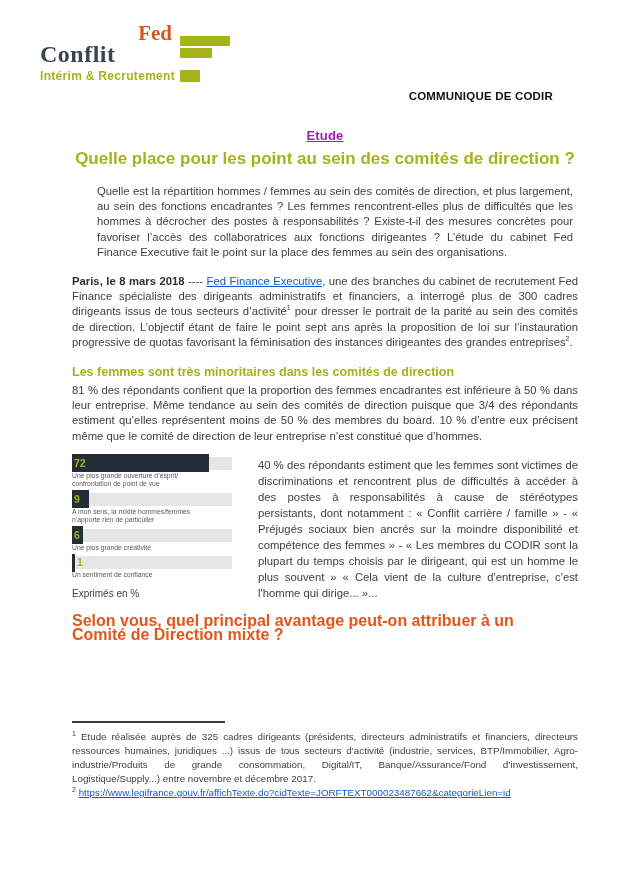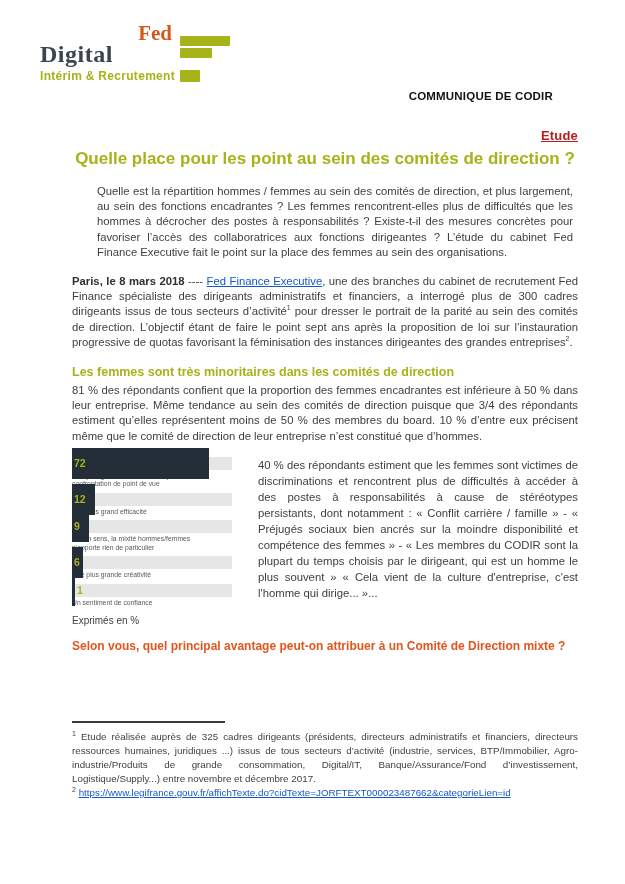--- a/index.html
+++ b/index.html
@@ -16,58 +16,58 @@
   .logo-finance{color:#3a4550;font-weight:700;font-size:24px;line-height:24px;letter-spacing:.5px;}
   .logo-tagline{color:#a6b319;font-size:12px;font-weight:700;margin-top:3px;letter-spacing:.3px;font-family:"Liberation Sans",sans-serif;}
   .logo-glyph{margin-left:5px;margin-top:10px;display:flex;flex-direction:column;}
   .logo-glyph span{display:block;background:#a6b319;border-radius:1px;}
   .g1{width:50px;height:10px;margin-bottom:2px;}
   .g2{width:32px;height:10px;margin-bottom:12px;}
   .g3{width:20px;height:12px;}
   .press-label{margin-top:66px;font-size:11.5px;font-weight:700;color:#121212;letter-spacing:.2px;}
   
   .content{padding:0 47px 0 72px;}
-  .etude{margin-top:26px;text-align:right;font-size:13px;font-weight:700;color:#b91c1c;text-decoration:underline;letter-spacing:.2px;}
+  .etude{margin-top:26px;text-align:center;font-size:13px;font-weight:700;color:#a21caf;text-decoration:underline;letter-spacing:.2px;}
   .title{margin-top:6px;text-align:center;font-size:17px;font-weight:700;color:#a6b319;}
   p{margin:0;}
   .body-text{font-size:11.3px;line-height:15.2px;text-align:justify;}
   .intro{margin:15px 5px 0 25px;color:#3f3f3f;}
   .dateline{margin-top:14px;}
   .dateline b{color:#303030;}
   a.link{color:#1358c9;text-decoration:underline;cursor:pointer;}
   sup{font-size:7px;vertical-align:super;line-height:0;}
   .h-olive{margin-top:15px;font-size:12.5px;font-weight:700;color:#a6b319;}
   .p-after-h{margin-top:4px;}
   
   .chart-section{display:flex;margin-top:13px;}
   .chart{width:166px;flex:none;}
   .crow{margin-bottom:4px;}
   .ctrack{position:relative;width:160px;height:13px;background:#e6e6e6;display:flex;align-items:center;}
-  .cfill{height:31px;background:#232e39;display:flex;align-items:center;}
+  .cfill{height:18px;background:#232e39;display:flex;align-items:center;}
   .cnum{font-size:10.5px;font-weight:700;color:#a6b319;padding-left:2px;line-height:13px;}
   .cnum.out{padding-left:2px;}
   .clabel{font-size:6.8px;line-height:8.5px;color:#595959;margin-top:2px;white-space:pre-line;}
   .note{margin-top:8px;font-size:10px;color:#404040;}
   .side{flex:1;margin-left:20px;font-size:11.3px;line-height:16px;text-align:justify;}
-  .question{margin-top:13px;max-width:500px;font-size:12px;line-height:14.5px;font-weight:700;color:#e2561e;}
+  .question{margin-top:13px;max-width:500px;font-size:16px;line-height:14.5px;font-weight:700;color:#e2561e;}
   
   .footer{position:absolute;left:72px;right:47px;top:721px;}
   .fsep{width:153px;height:2px;background:#3a3a3a;margin-bottom:7px;}
   .fnote{font-size:9.8px;line-height:14px;text-align:justify;color:#3f3f3f;}
 </style>
 </head>
 <body>
 
 <div class="page">
 
   <div class="top">
     <div class="logo">
       <div class="logo-text">
         <span class="logo-fed">Fed</span>
-        <span class="logo-finance">Digital</span>
+        <span class="logo-finance">Conflit</span>
         <span class="logo-tagline">Intérim &amp; Recrutement</span>
       </div>
       <div class="logo-glyph">
         <span class="g1"></span>
           <span class="g2"></span>
           <span class="g3"></span>
       </div>
     </div>
     <div class="press-label">COMMUNIQUE DE CODIR</div>
   </div>
@@ -88,28 +88,20 @@
       <div class="chart">
         <div>
             <div class="crow">
               <div class="ctrack">
                 <div class="cfill" style="width: 137px;">
                   <span class="cnum">72</span>
                 </div>
               </div>
               <div class="clabel">Une plus grande ouverture d’esprit/
 confrontation de point de vue</div>
-            </div>
-            <div class="crow">
-              <div class="ctrack">
-                <div class="cfill" style="width: 23px;">
-                  <span class="cnum">12</span>
-                </div>
-              </div>
-              <div class="clabel">Une plus grand efficacité</div>
             </div>
             <div class="crow">
               <div class="ctrack">
                 <div class="cfill" style="width: 17px;">
                   <span class="cnum">9</span>
                 </div>
               </div>
               <div class="clabel">A mon sens, la mixité hommes/femmes
 n’apporte rien de particulier</div>
             </div>

